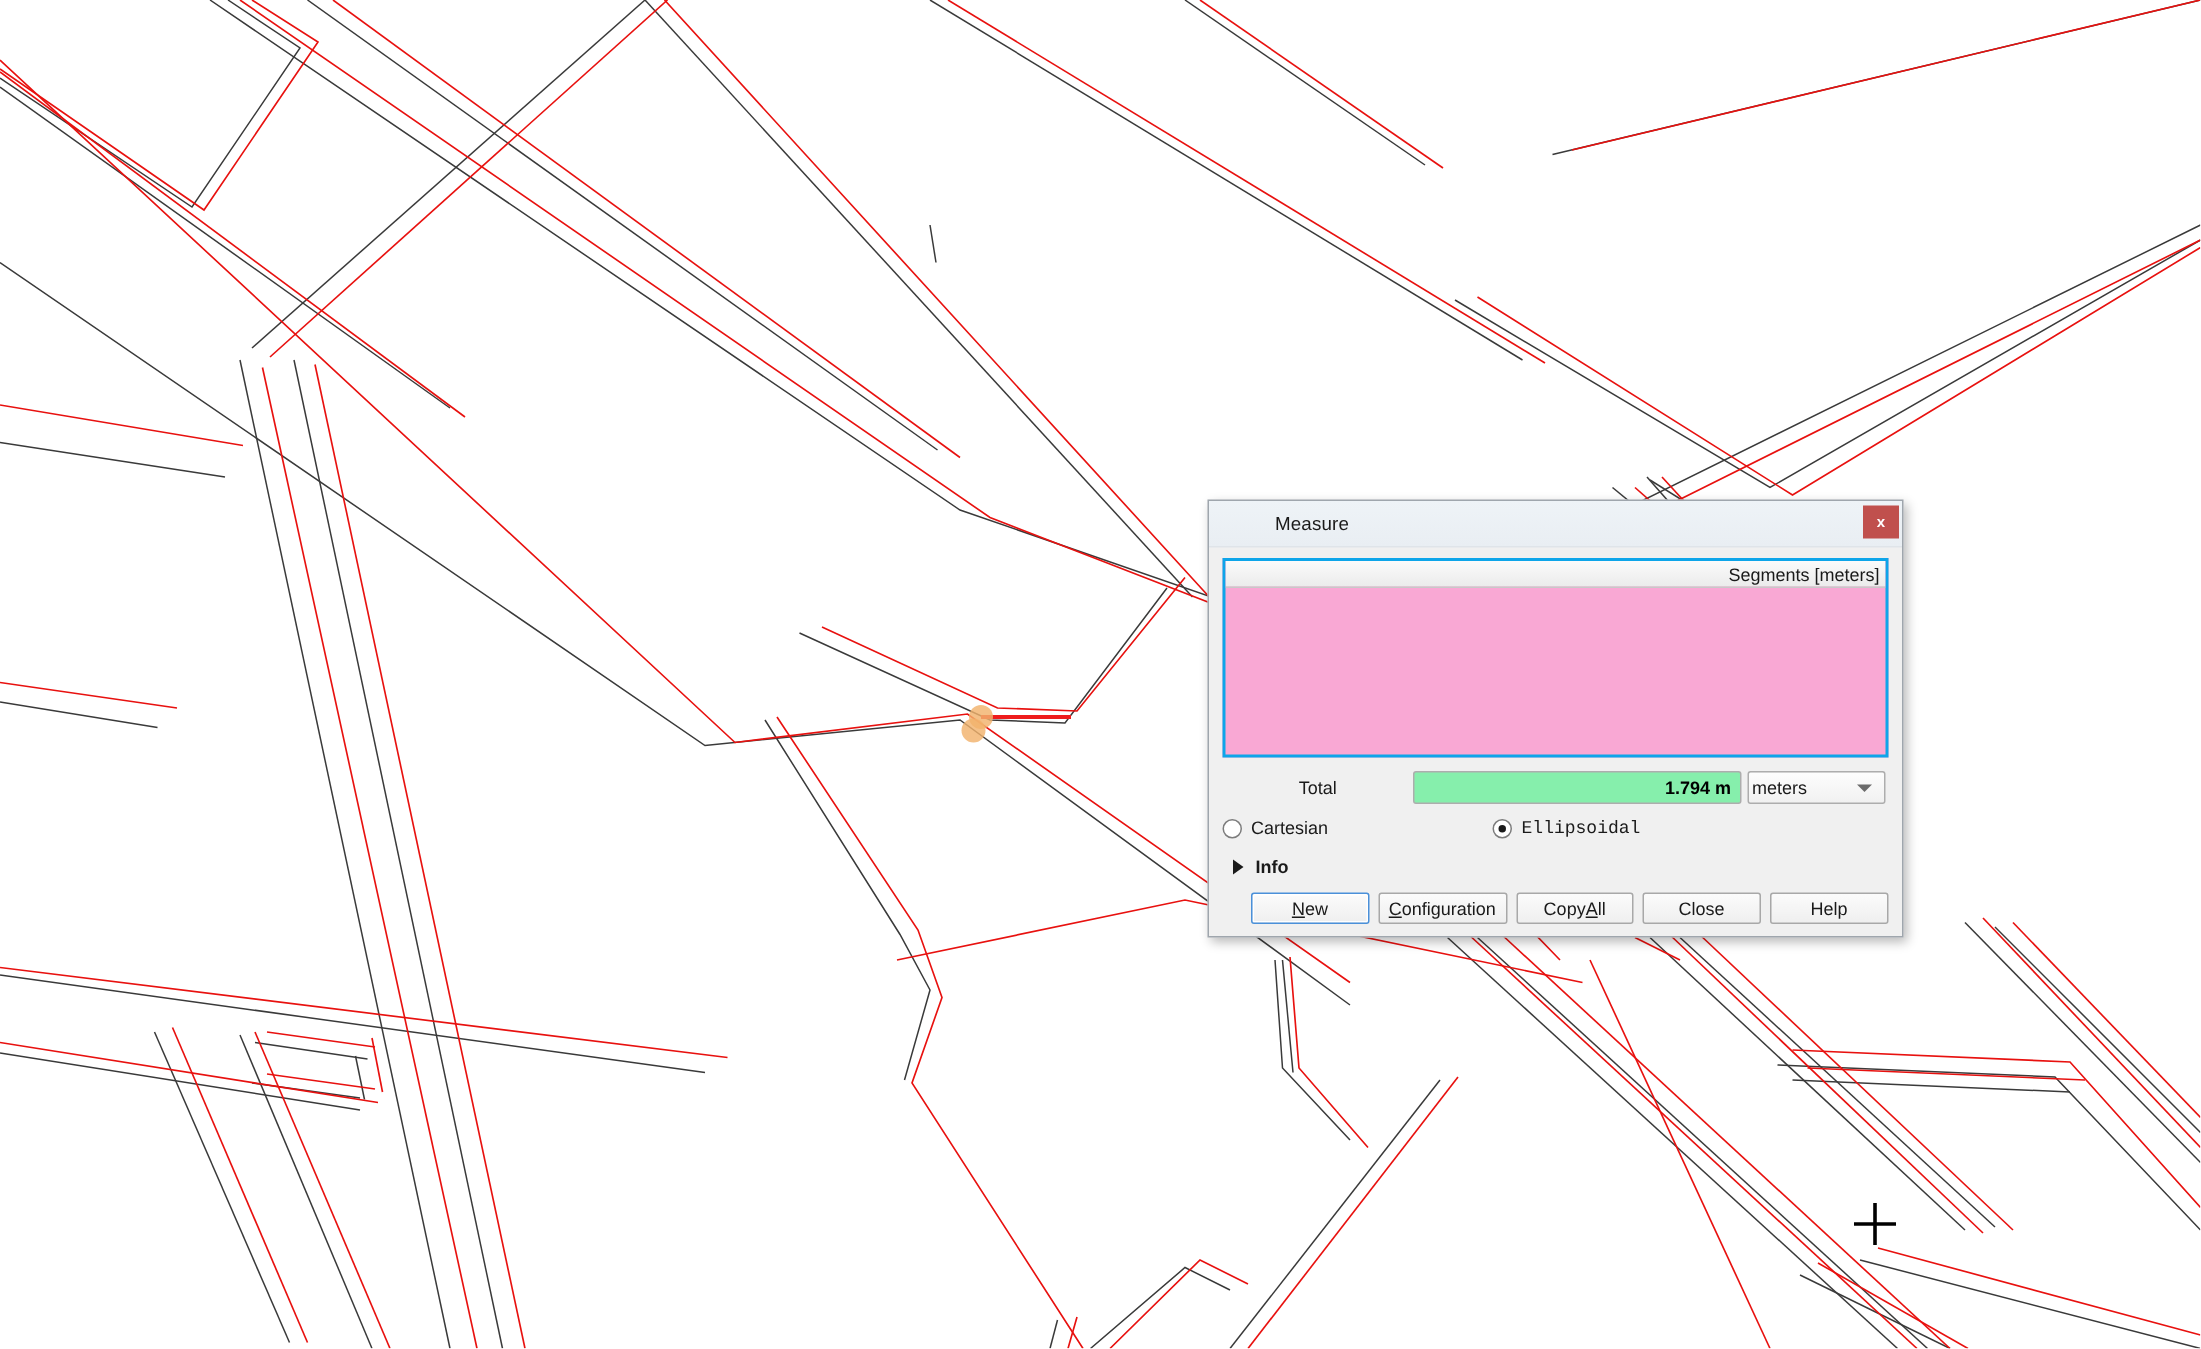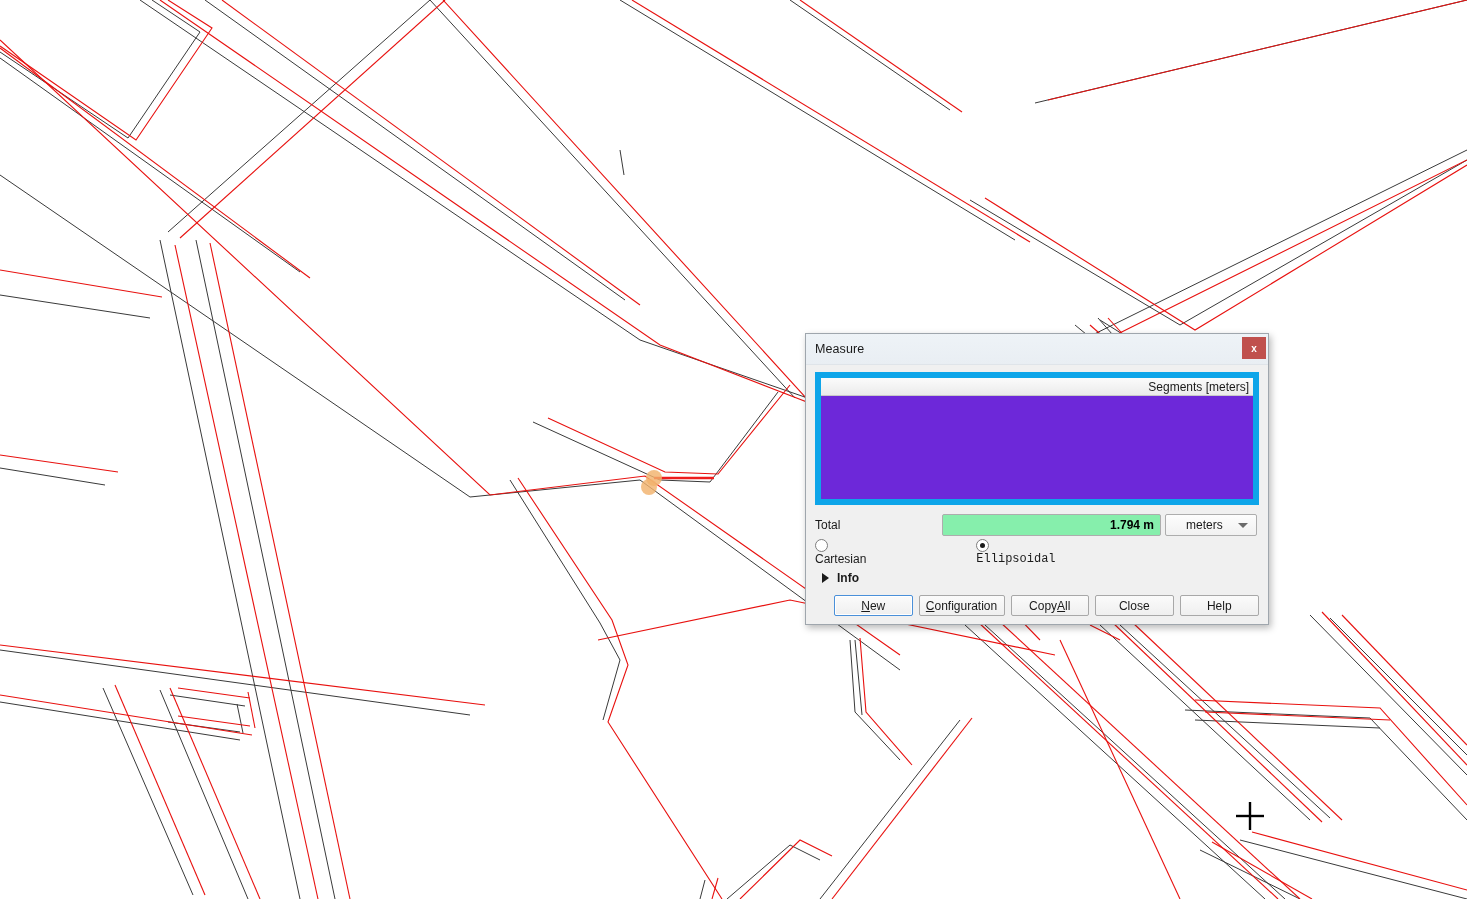--- a/index.html
+++ b/index.html
@@ -42,20 +42,21 @@
     border-bottom: 1px solid #dfe4e9;
     display: flex;
     align-items: center;
     padding-left: 9px;
     position: relative;
   }
   .dlg-title {
     font-size: 12.5px;
     color: #1a1a1a;
     letter-spacing: 0.1px;
+    margin-left: 35px;
   }
   .dlg-close {
     position: absolute;
     right: 2px; top: 3px;
     width: 24px; height: 22px;
     background: #c0504d;
     color: #ffffff;
     font-size: 10px;
     font-weight: bold;
     display: flex;
@@ -63,22 +64,22 @@
     justify-content: center;
     cursor: pointer;
     border: none;
     font-family: "Liberation Sans", sans-serif;
   }
   .dlg-body {
     padding: 7px 9px 8px 9px;
   }
   
   .seg-table {
-    border: 6px solid #0ea5e9;
-    background: #6d28d9;
+    border: 2px solid #0ea5e9;
+    background: #f9a8d4;
     height: 133px;
     overflow: hidden;
   }
   .seg-header {
     height: 18px;
     background: linear-gradient(to bottom, #fbfbfb 0%, #ebebeb 100%);
     border-bottom: 1px solid #c8c8c8;
     display: flex;
     align-items: center;
     justify-content: flex-end;
@@ -98,20 +99,21 @@
     border-top: 1px solid #cfe4f4;
     border-bottom: 1px solid #cfe4f4;
     cursor: default;
   }
   
   .total-row {
     display: flex;
     align-items: center;
     margin-top: 10px;
     height: 20px;
+    text-align: center;
   }
   .total-label {
     width: 127px;
     font-size: 12px;
     color: #1a1a1a;
   }
   .total-field {
     width: 219px;
     height: 22px;
     background: #86efac;
@@ -127,21 +129,21 @@
   }
   .unit-combo {
     margin-left: 4px;
     width: 92px;
     height: 22px;
     background: linear-gradient(to bottom, #fdfdfd 0%, #f1f1f1 100%);
     border: 1px solid #adadad;
     border-radius: 2px;
     display: flex;
     align-items: center;
-    padding-left: 20px;
+    padding-left: 2px;
     font-size: 12px;
     color: #1a1a1a;
     position: relative;
     cursor: pointer;
   }
   .combo-arrow {
     position: absolute;
     right: 8px; top: 50%;
     margin-top: -2px;
     width: 0; height: 0;
@@ -151,22 +153,22 @@
   }
   
   .radio-row {
     display: flex;
     align-items: center;
     margin-top: 8px;
     height: 18px;
   }
   .radio-item {
     display: flex;
+    align-items: center;
     cursor: pointer;
-    flex-direction: column;
   }
   .radio-item.second { margin-left: 110px; font-family: Liberation Mono, monospace; }
   .radio-circle {
     width: 13px; height: 13px;
     border-radius: 50%;
     border: 1px solid #7d7d7d;
     background: #ffffff;
     display: inline-flex;
     align-items: center;
     justify-content: center;

